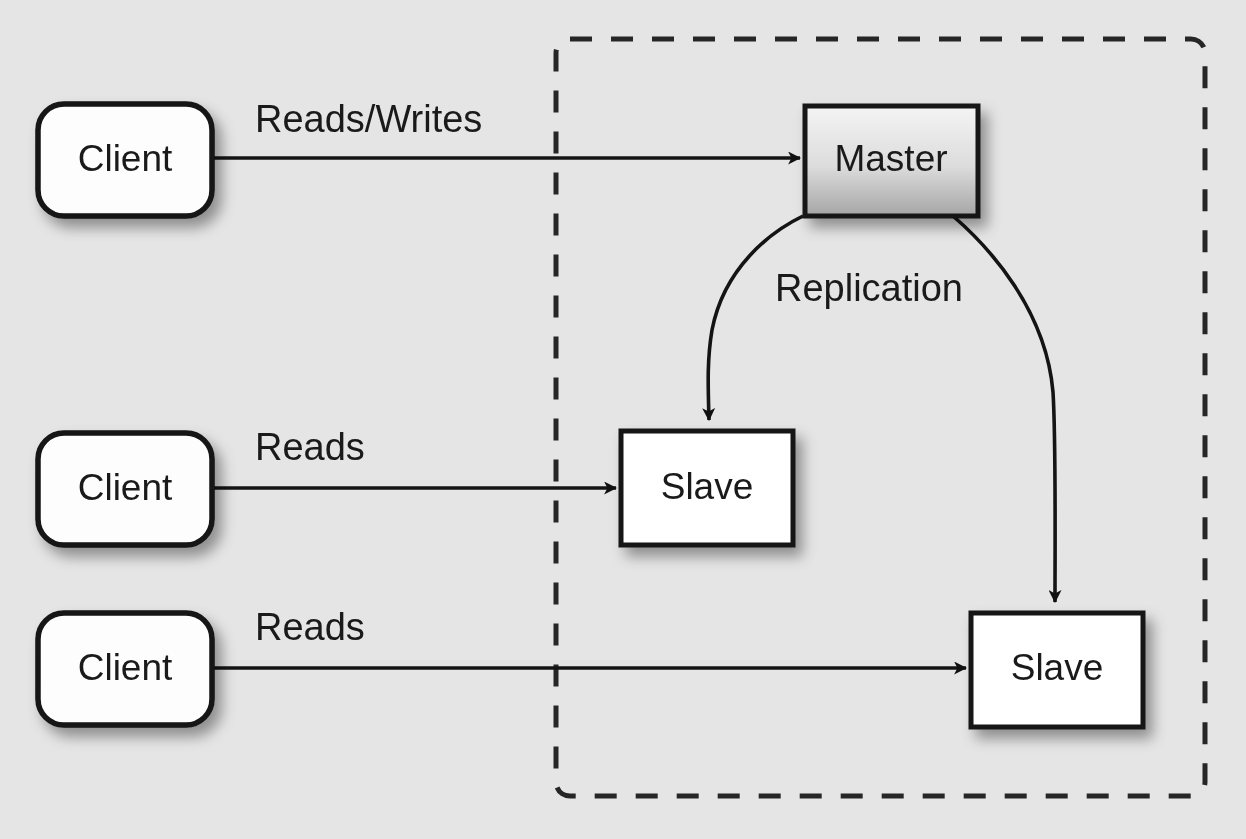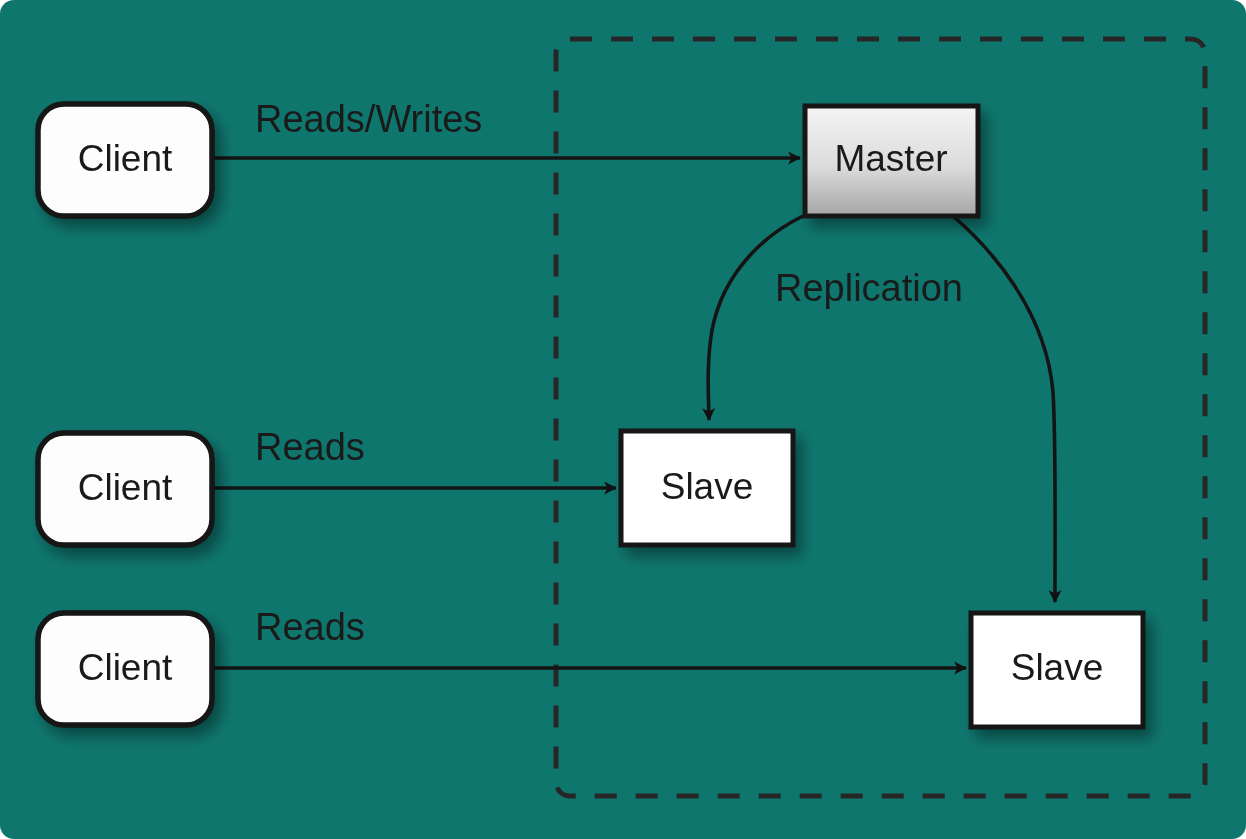--- a/index.html
+++ b/index.html
@@ -8,23 +8,22 @@
     padding: 0;
     background: #ffffff;
   }
   body {
     font-family: "Liberation Sans", sans-serif;
   }
   #canvas {
     position: relative;
     width: 1246px;
     height: 839px;
-    background: #0f766e;
+    background: #e5e5e5;
     overflow: hidden;
-    border-radius: 14px;
   }
   #diagram-svg {
     position: absolute;
     left: 0;
     top: 0;
     width: 1246px;
     height: 839px;
   }
   .node-label {
     font-family: "Liberation Sans", sans-serif;

